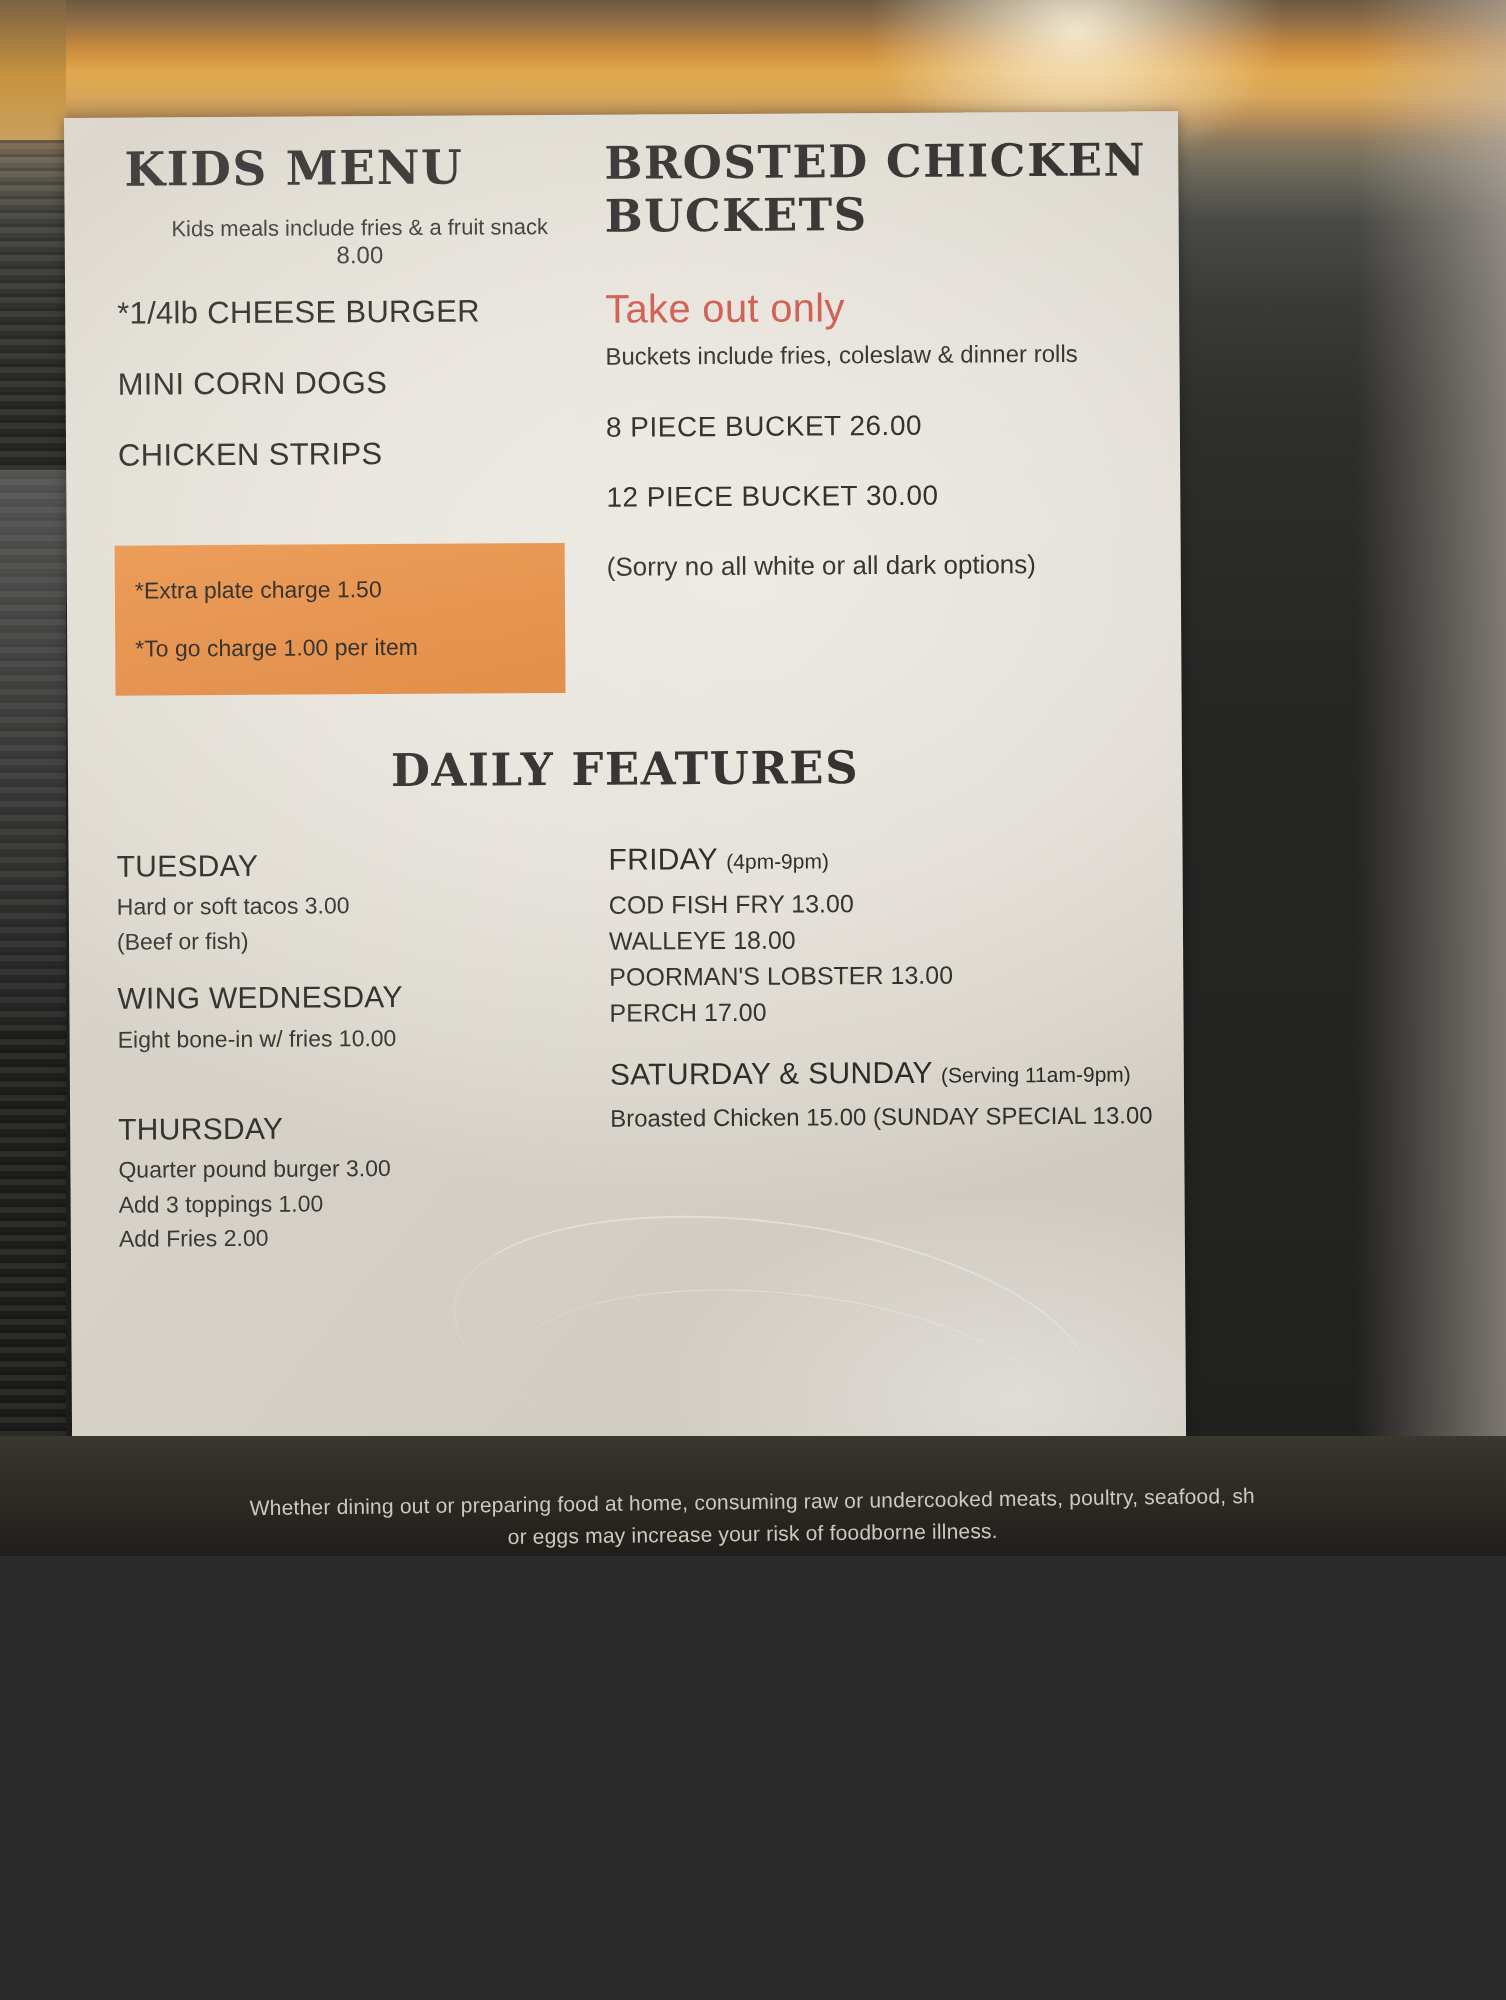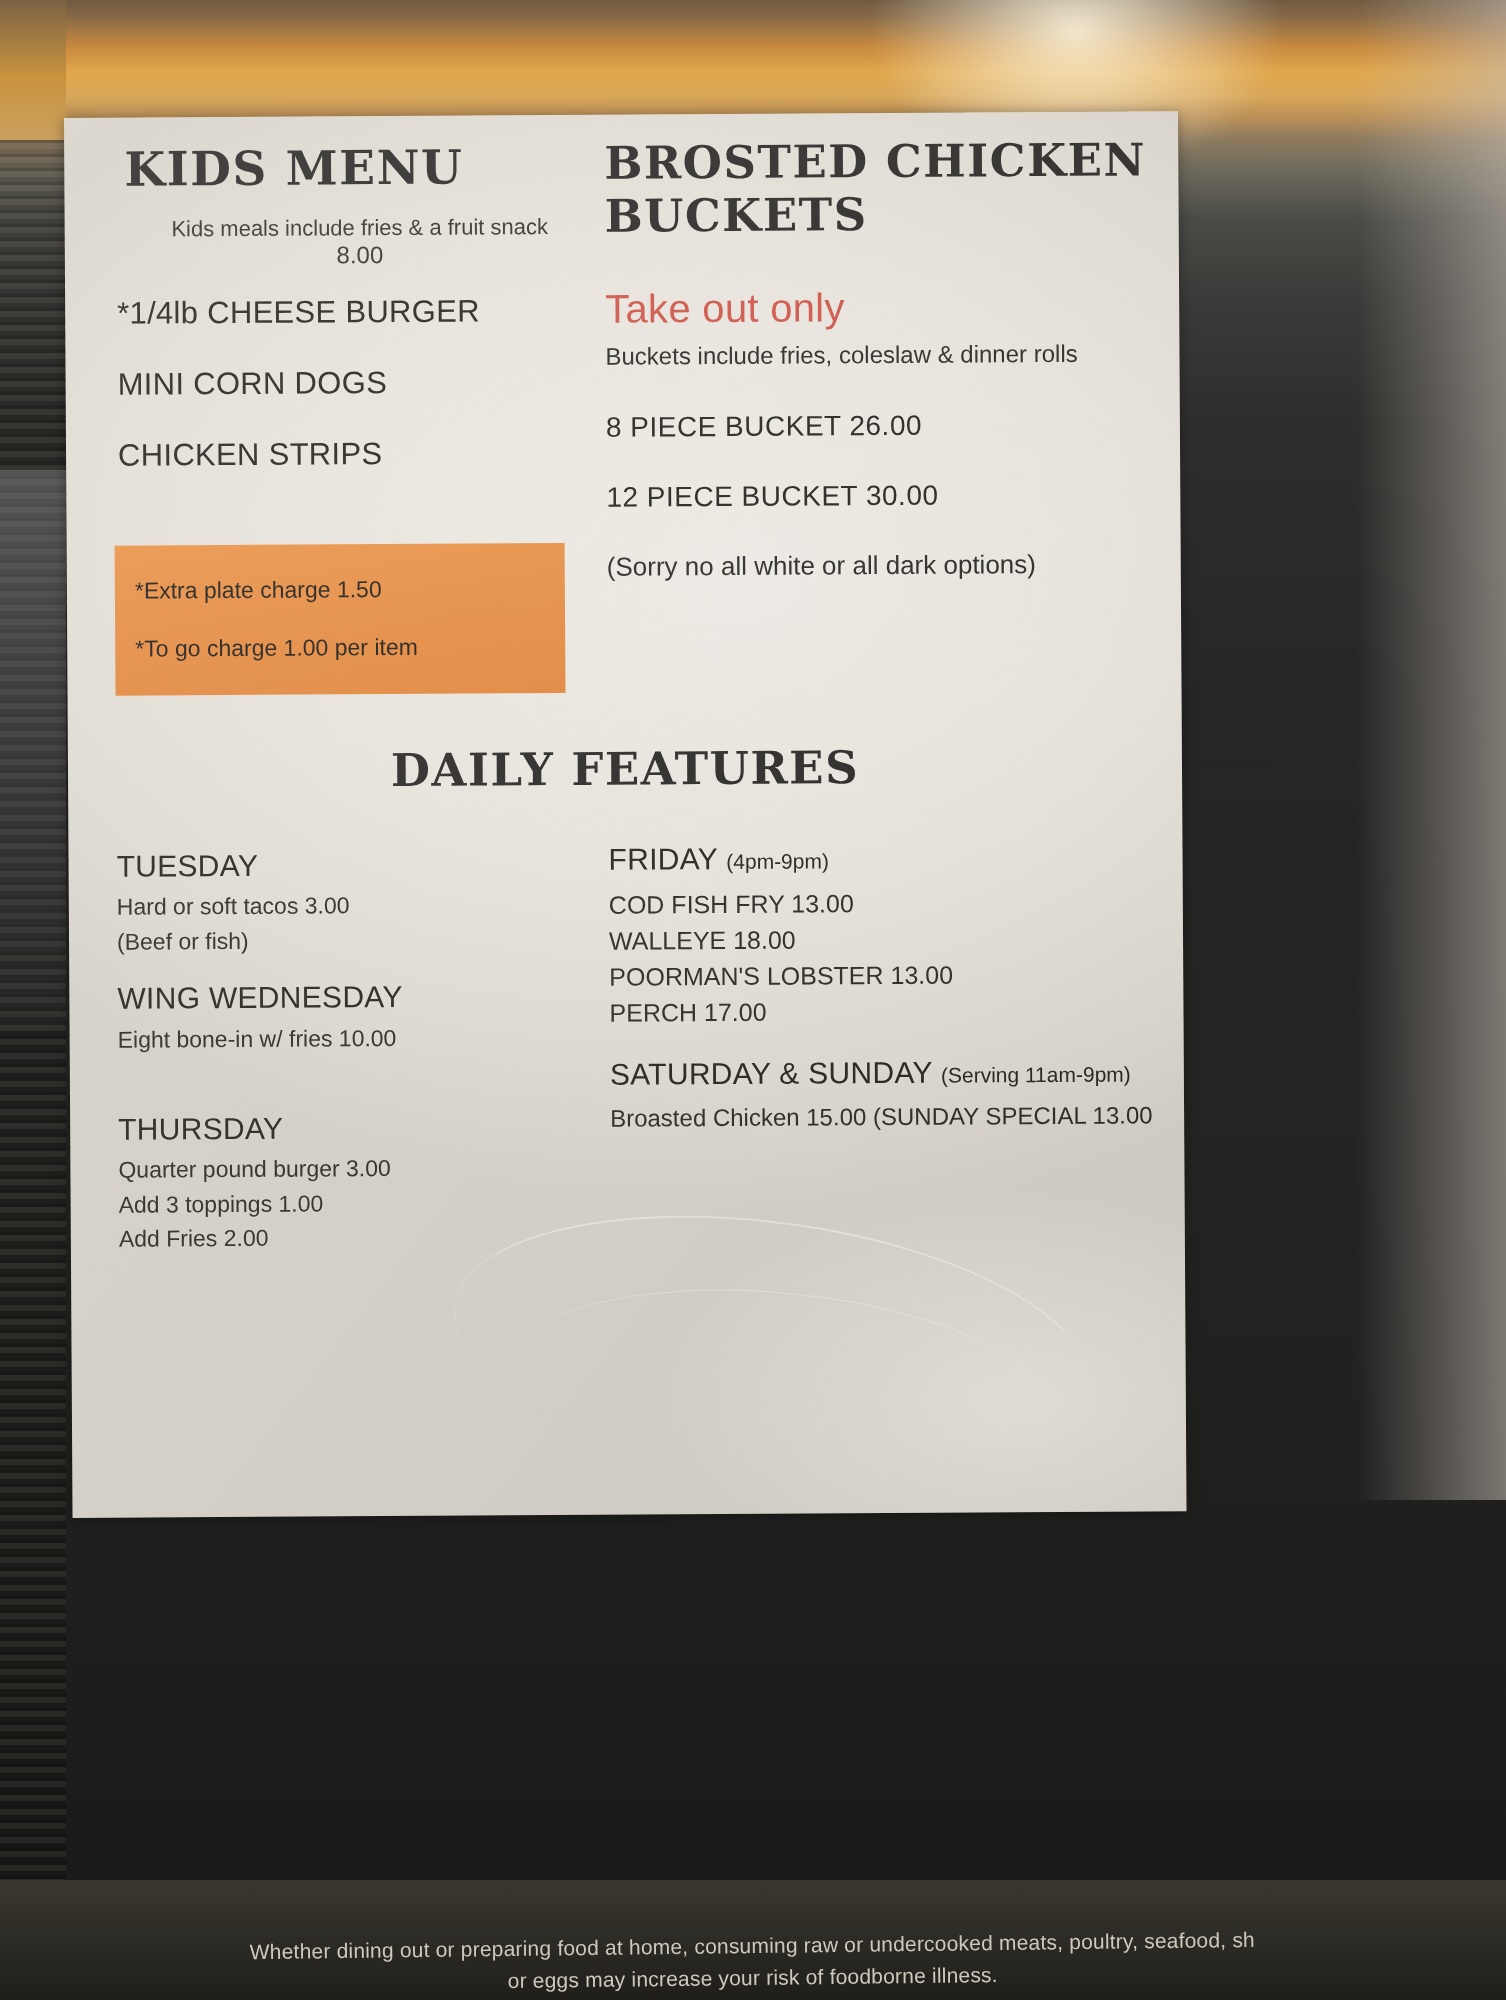--- a/index.html
+++ b/index.html
@@ -10,21 +10,21 @@
   body {
     width: 1506px;
     height: 2000px;
     overflow: hidden;
     font-family: "Liberation Sans", sans-serif;
   }
 
   #page {
     position: relative;
     width: 1506px;
-    height: 2000px;
+    height: 1556px;
     overflow: hidden;
   }
 
   
   .photo-bg {
     position: absolute;
     inset: 0;
     background:
       linear-gradient(to bottom,
         #6e5a42 0px,

